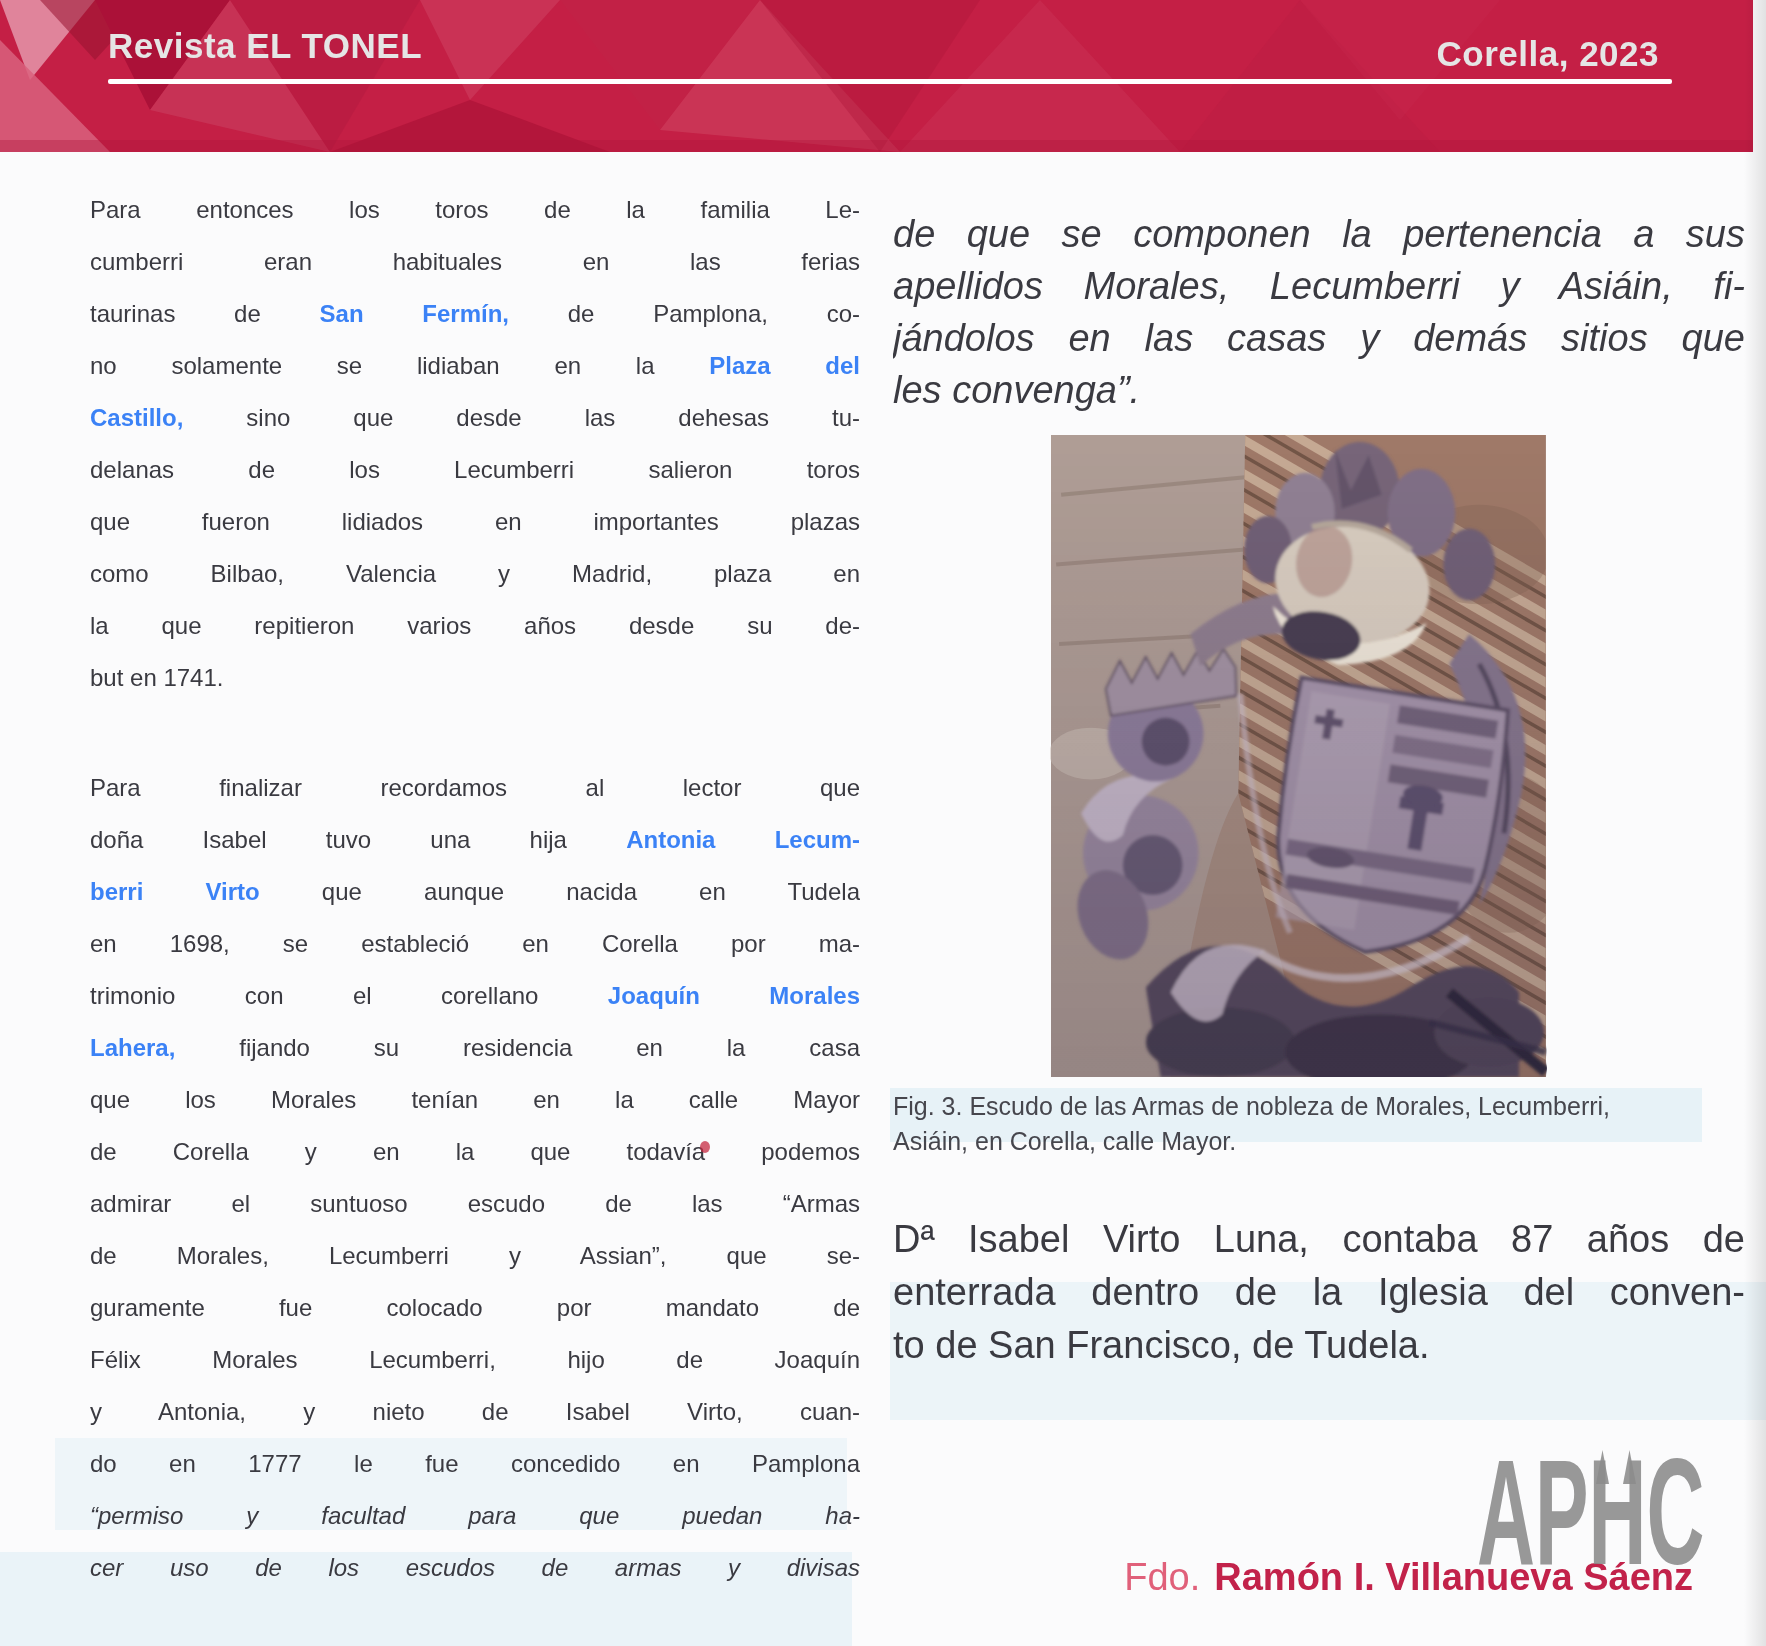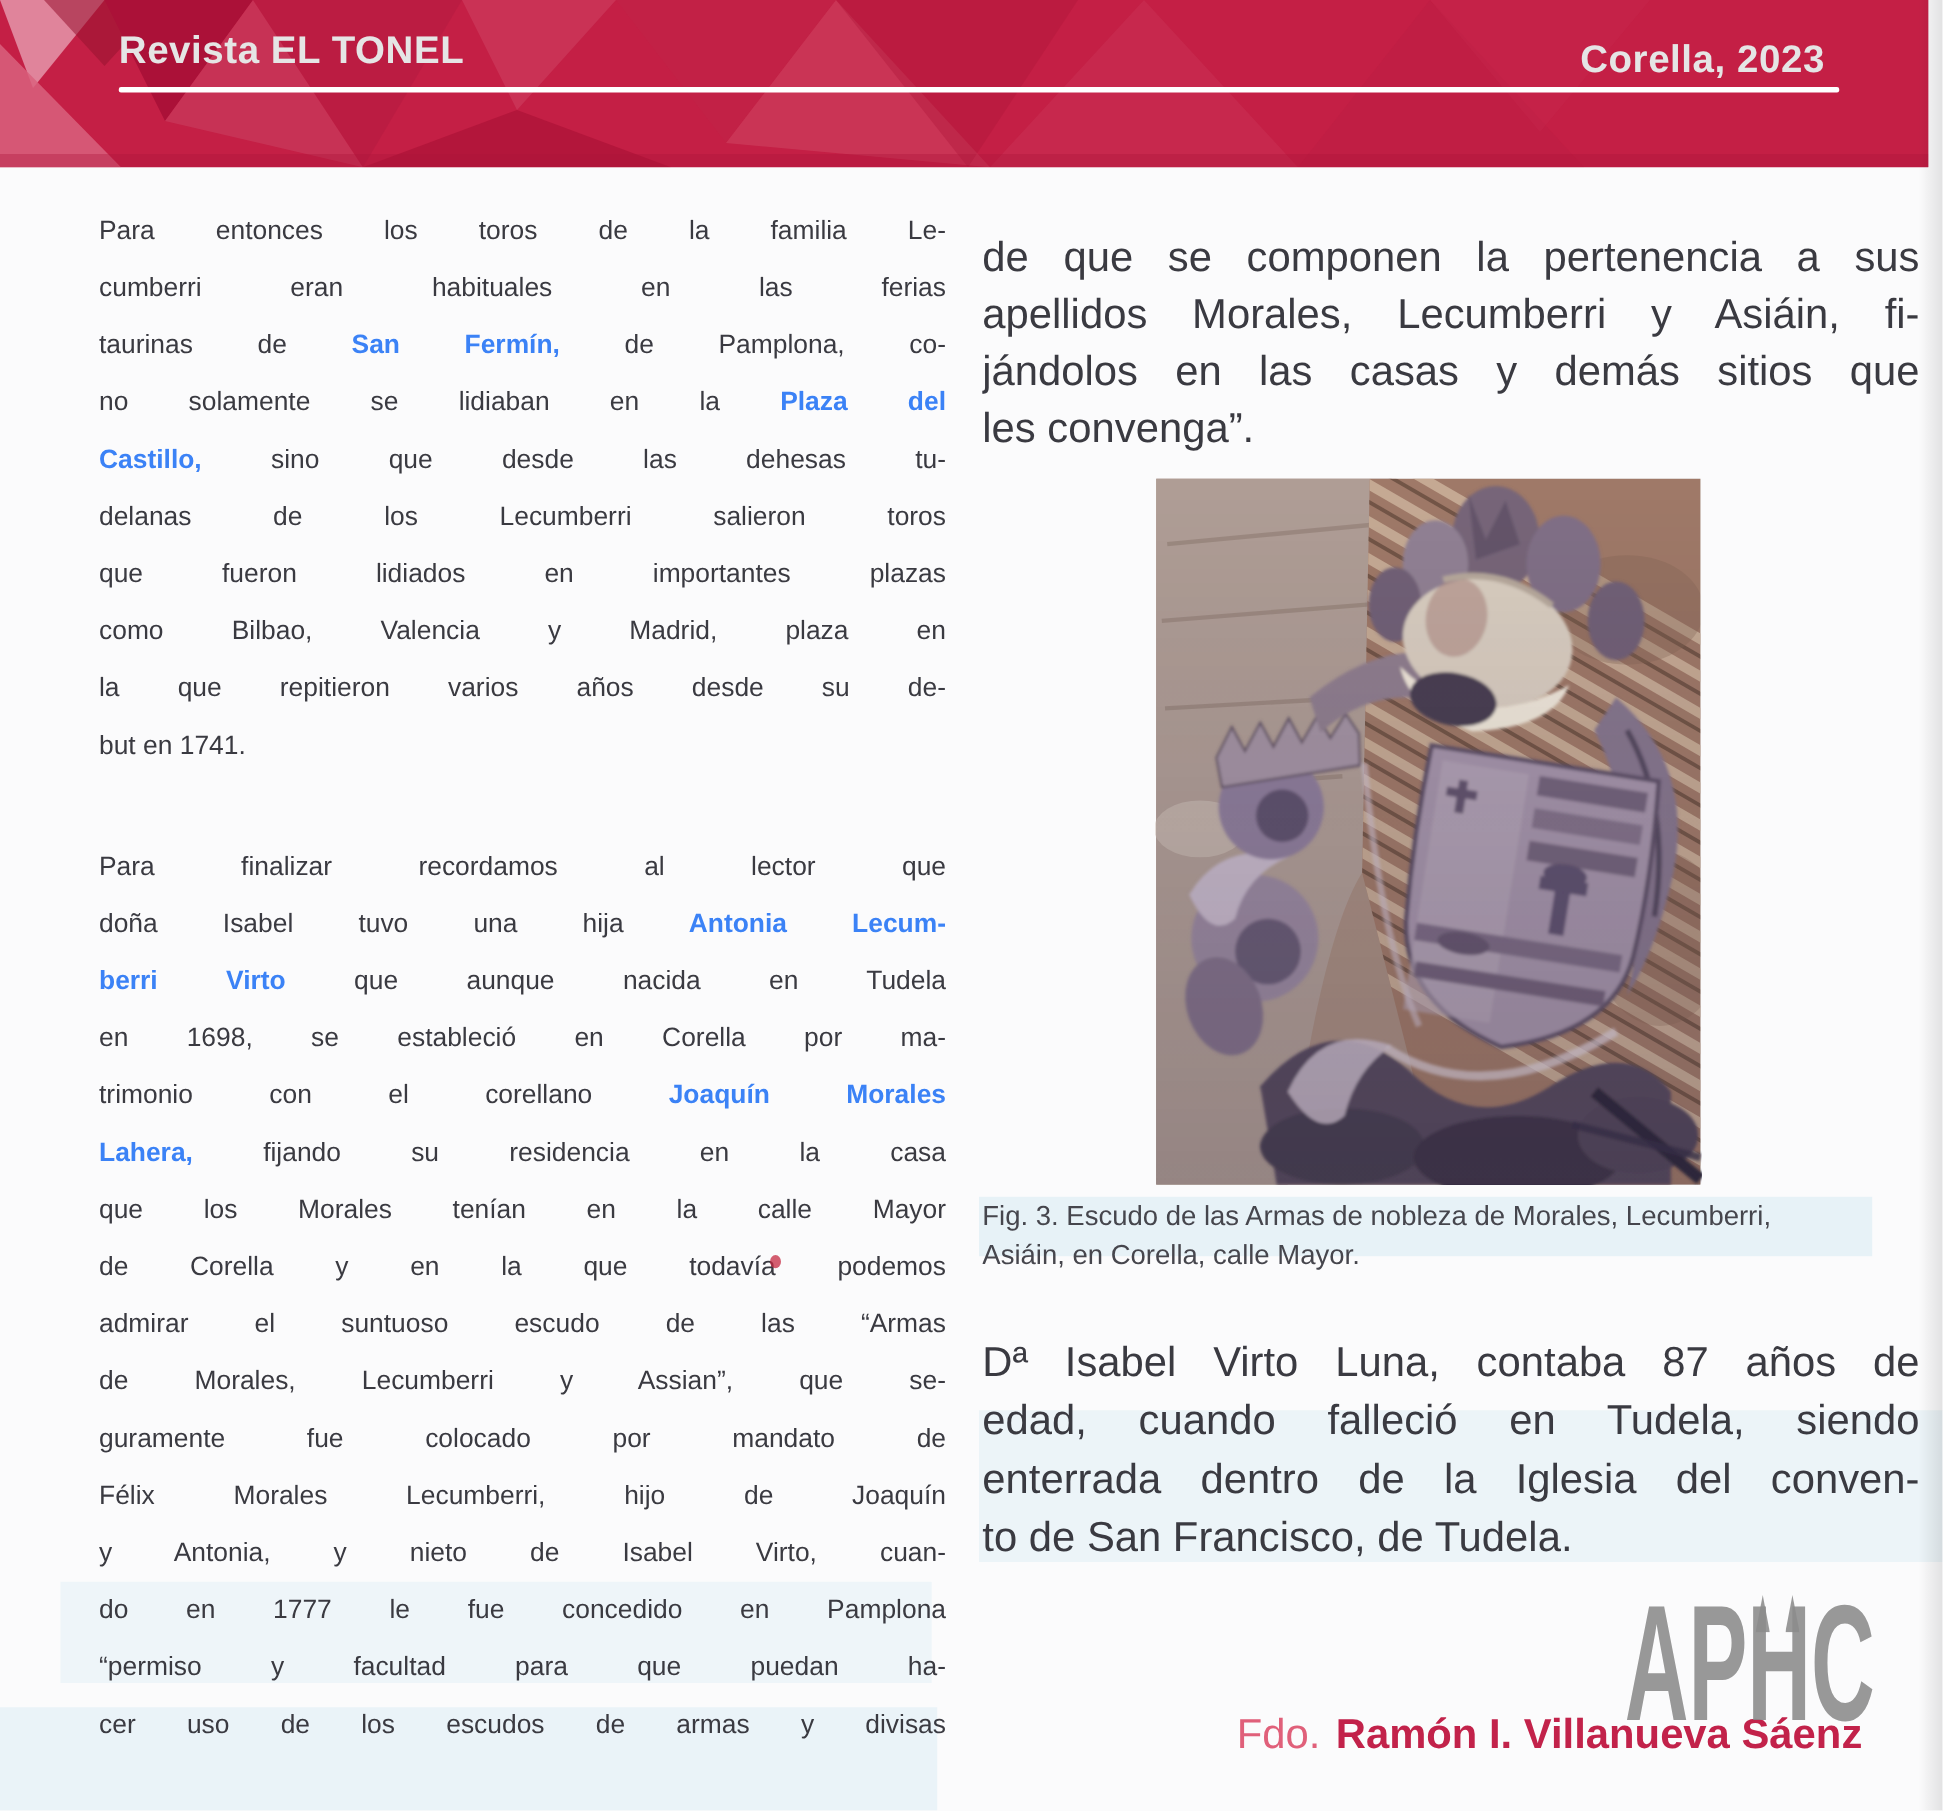--- a/index.html
+++ b/index.html
@@ -17,21 +17,21 @@
   .band-title{position:absolute;color:#e5e5e5;font-weight:bold;font-size:35px;letter-spacing:.5px;z-index:2;}
   .band-title.tl{left:108px;top:26px;}
   .band-title.tr{right:94px;top:34px;}
   .band-rule{position:absolute;left:108px;top:79px;width:1564px;height:5px;background:#ffffff;z-index:2;border-radius:2px;}
 
   
   .textblock{position:absolute;z-index:1;}
   .line{overflow:hidden;text-align:justify;}
   .line.j::after{content:"";display:inline-block;width:100%;}
   .b{font-weight:bold;color:#3b82f6;}
-  .i{}
+  .i{font-style:italic;}
 
   .left-col{left:90px;top:196px;width:770px;}
   .left-col .line{height:52px;font-size:24px;}
   .para-gap{margin-top:58px;}
 
   .rc-intro{left:893px;top:213px;width:852px;}
   .rc-intro .line{height:52px;font-size:38px;}
 
   .rc-caption{left:893px;top:1092px;width:870px;}
   .rc-caption .line{height:35px;font-size:25px;color:#46464d;text-align:left;}
@@ -265,21 +265,20 @@
     </svg>
   </figure>
 
   <div class="textblock rc-caption">
       <div class="line"><span>Fig. 3. Escudo de las Armas de nobleza de Morales, Lecumberri,</span></div>
       <div class="line"><span>Asiáin, en Corella, calle Mayor.</span></div>
     </div>
 
   <section class="textblock rc-para">
       <div class="line j"><span>Dª Isabel Virto Luna, contaba 87 años de</span></div>
-      <div class="line j"><span>edad, cuando falleció en Tudela, siendo</span></div>
       <div class="line j"><span>enterrada dentro de la Iglesia del conven-</span></div>
       <div class="line"><span>to de San Francisco, de Tudela.</span></div>
     </section>
 
   <div class="textblock rc-sign">
     <span class="sign-prefix">Fdo.</span><span class="sign-name">Ramón I. Villanueva Sáenz</span>
   </div>
 
   <div class="watermark">APHC</div>
   <div class="spire s1"></div>

